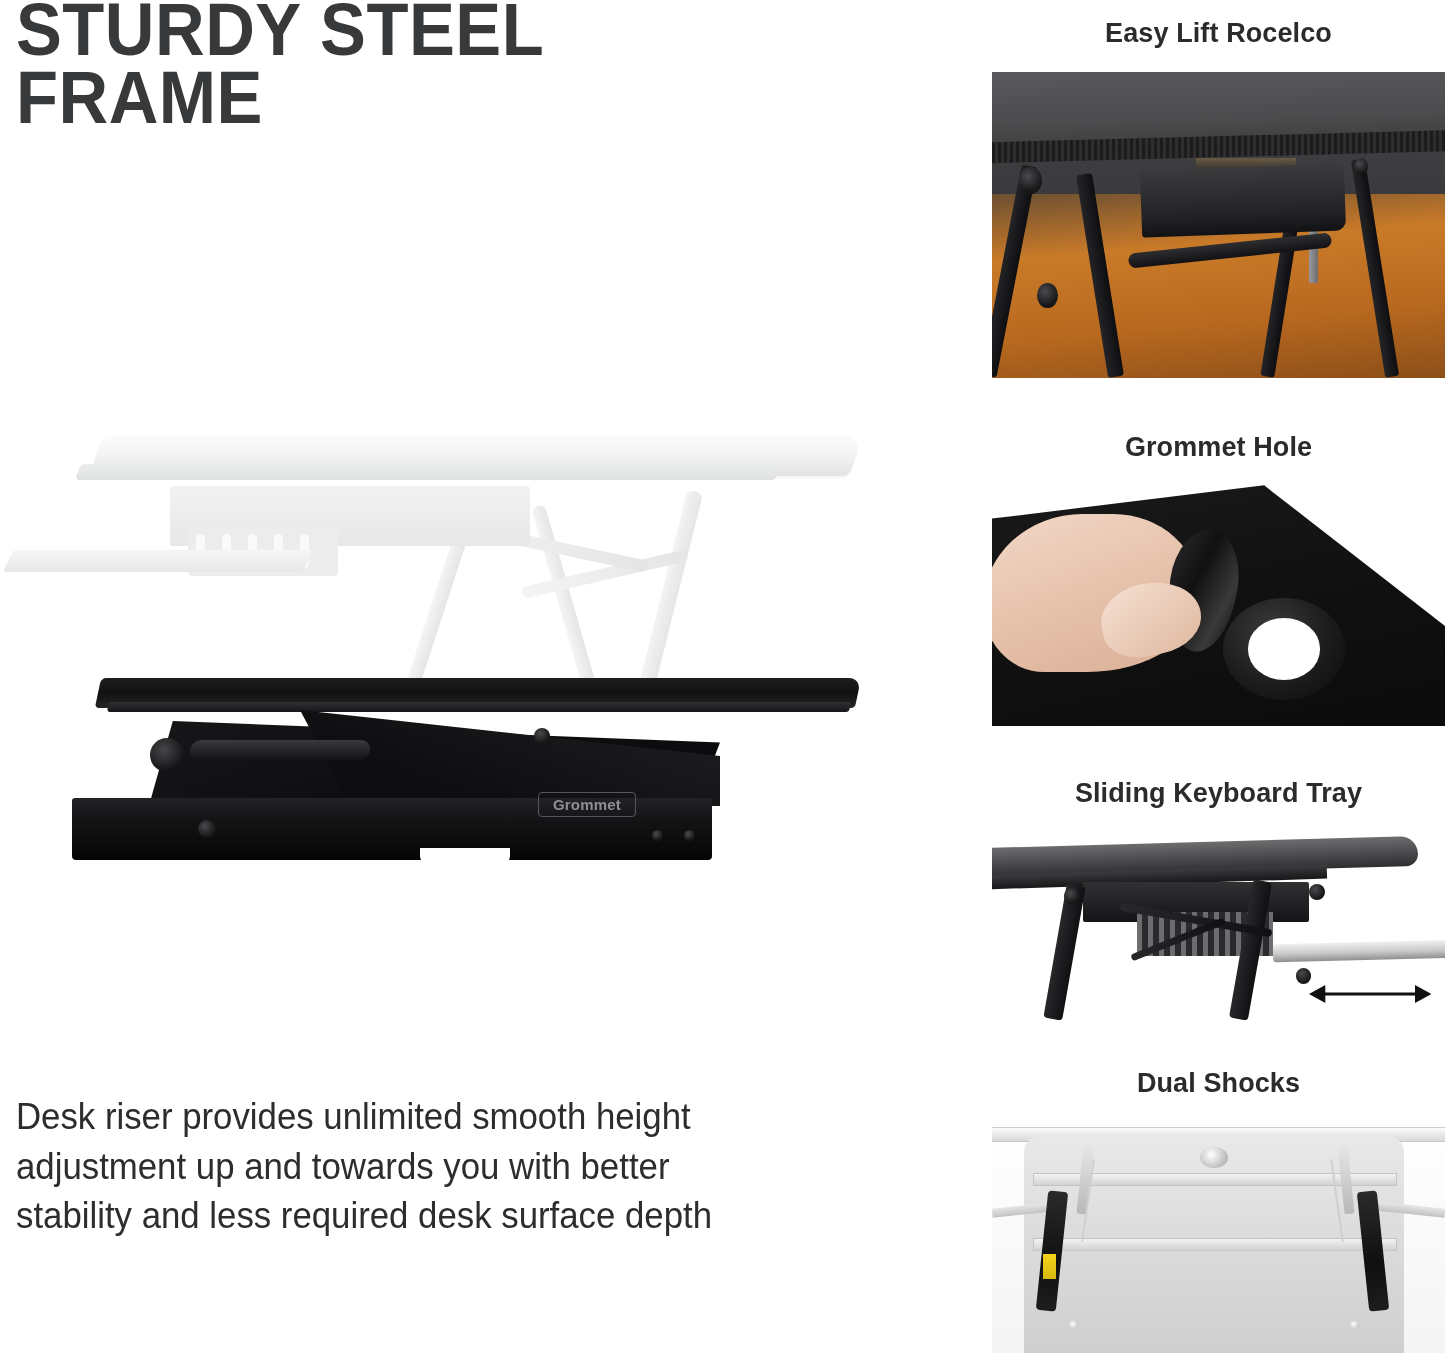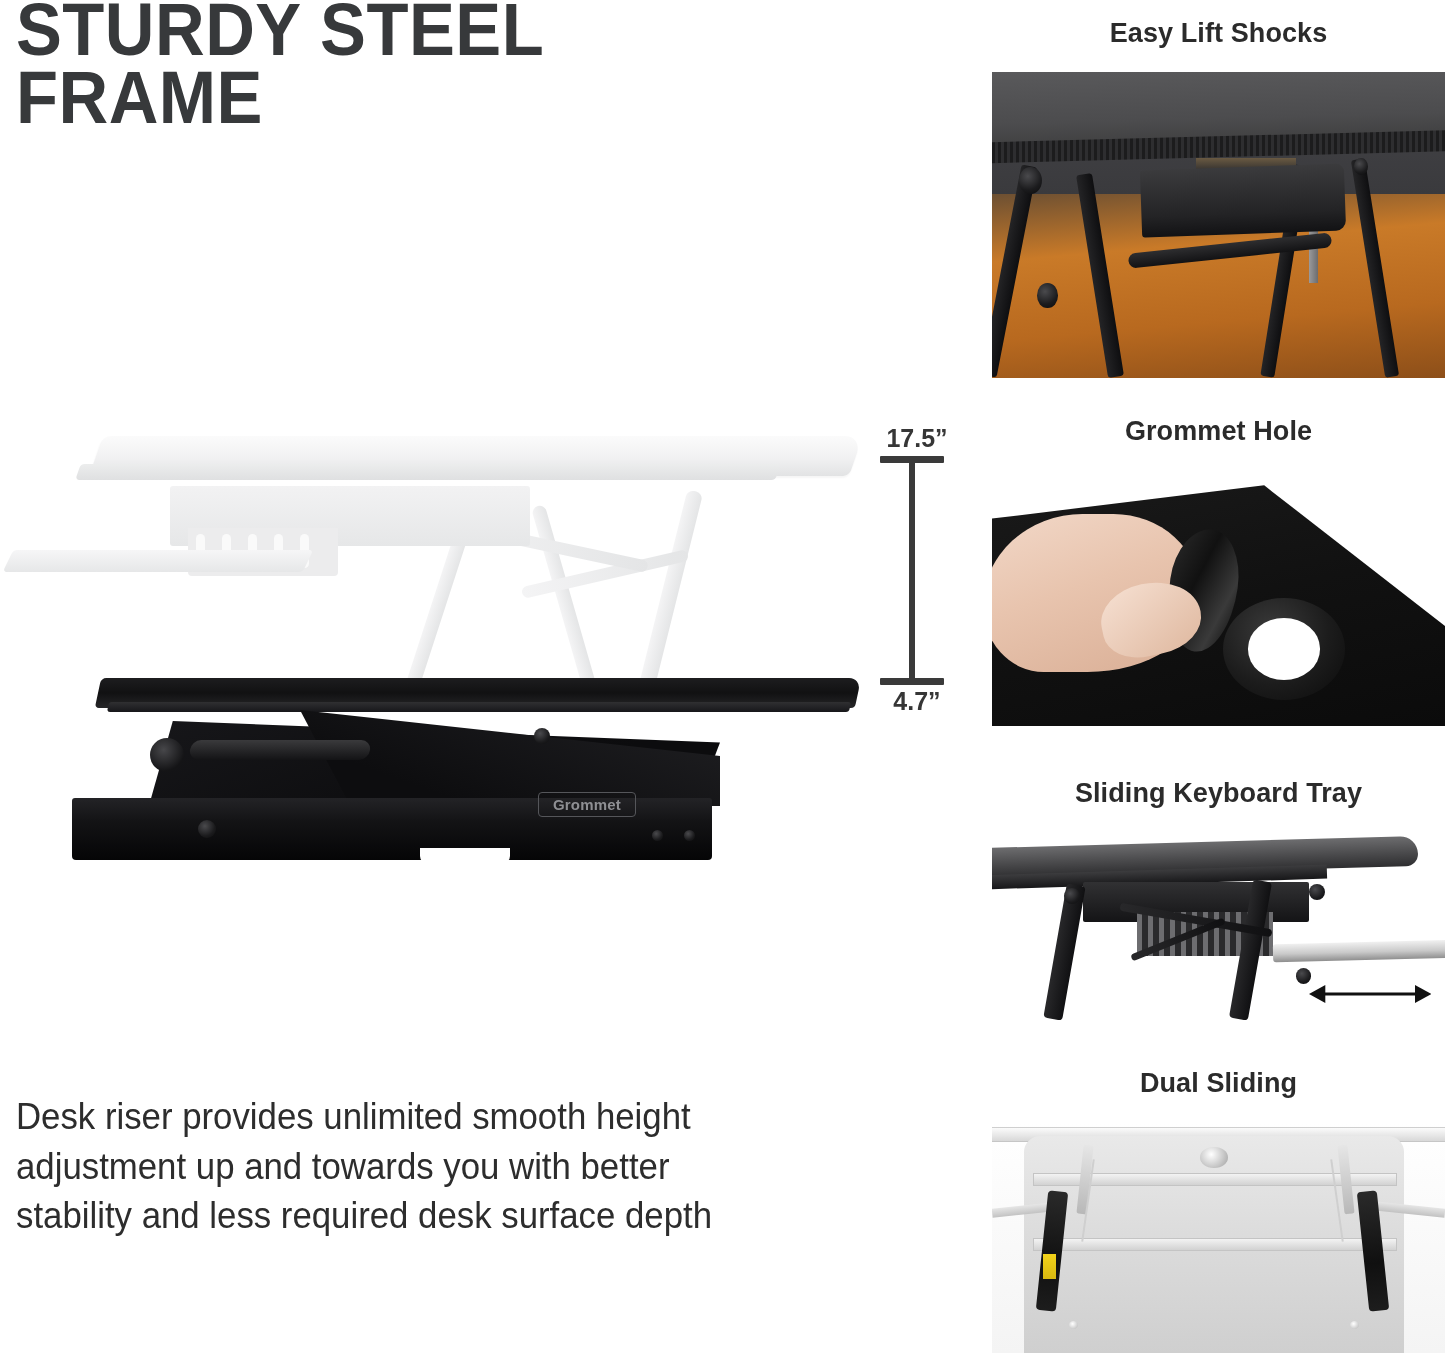--- a/index.html
+++ b/index.html
@@ -457,53 +457,46 @@
     <div class="solid" id="black-base"></div>
     <div class="solid" id="black-base-notch"></div>
     <div class="screw" style="left:198px; top:402px; width:18px; height:18px;"></div>
     <div class="screw" style="left:534px; top:310px; width:16px; height:16px;"></div>
     <div class="screw" style="left:652px; top:412px; width:11px; height:11px;"></div>
     <div class="screw" style="left:684px; top:412px; width:11px; height:11px;"></div>
   </div>
 
   <div id="rocelco-badge">Grommet</div>
 
-  <div id="dimension">
-    <div id="dim-top-label">17.5”</div>
-    <div class="dim-cap" id="dim-cap-top"></div>
-    <div id="dim-stem"></div>
-    <div class="dim-cap" id="dim-cap-bottom"></div>
-    <div id="dim-bottom-label">4.7”</div>
-  </div>
 
   <div id="description">Desk riser provides unlimited smooth height adjustment up and towards you with better stability and less required desk surface depth</div>
 
   <div class="feature" style="left:992px; top:18px; width:453px; height:360px;">
-    <div class="feature-title" style="top:0;">Easy Lift Shocks</div>
+    <div class="feature-title" style="top:0;">Easy Lift Rocelco</div>
   </div>
   <div class="feature-photo" id="photo1">
     <div id="p1-floor"></div>
     <div id="p1-floor-dark"></div>
     <div class="p1-leg" style="left:2%; top:30%; width:3.5%; height:70%; transform:rotate(11deg);"></div>
     <div class="p1-leg" style="left:22%; top:33%; width:3.5%; height:67%; transform:rotate(-9deg);"></div>
     <div class="p1-leg" style="left:63%; top:30%; width:3.2%; height:70%; transform:rotate(9deg);"></div>
     <div class="p1-leg" style="left:83%; top:28%; width:3.2%; height:72%; transform:rotate(-9deg);"></div>
     <div id="p1-chairleg"></div>
     <div id="p1-bar"></div>
     <div id="p1-desktop"></div>
     <div id="p1-desktop-edge"></div>
     <div id="p1-handle-lip"></div>
     <div id="p1-handle"></div>
     <div class="screw" style="left:6%; top:31%; width:5%; height:9%;"></div>
     <div class="screw" style="left:10%; top:69%; width:4.5%; height:8%;"></div>
     <div class="screw" style="left:80%; top:28%; width:3%; height:5.5%;"></div>
   </div>
 
   <div class="feature" style="left:992px; top:416px; width:453px; height:310px;">
-    <div class="feature-title" style="top:0;">Grommet Hole</div>
+    <div class="feature-title" style="top:16px;">Grommet Hole</div>
   </div>
   <div class="feature-photo" id="photo2">
     <div id="p2-desk"></div>
     <div id="p2-hole-outer"></div>
     <div id="p2-hole-inner"></div>
     <div id="p2-hand"></div>
     <div id="p2-cap"></div>
     <div id="p2-thumb"></div>
   </div>
 
@@ -526,21 +519,21 @@
     <div id="p3-arrow">
       <svg viewBox="0 0 120 28" width="100%" height="100%" preserveAspectRatio="none">
         <line x1="10" y1="14" x2="110" y2="14" stroke="#111111" stroke-width="3"></line>
         <polygon points="0,14 16,5 16,23" fill="#111111"></polygon>
         <polygon points="120,14 104,5 104,23" fill="#111111"></polygon>
       </svg>
     </div>
   </div>
 
   <div class="feature" style="left:992px; top:1068px; width:453px; height:285px;">
-    <div class="feature-title" style="top:0;">Dual Sliding</div>
+    <div class="feature-title" style="top:0;">Dual Shocks</div>
   </div>
   <div class="feature-photo" id="photo4">
     <div id="p4-bg"></div>
     <div id="p4-frame-top"></div>
     <div id="p4-panel"></div>
     <div class="p4-crossbar" style="top:22%;"></div>
     <div class="p4-crossbar" style="top:50%;"></div>
     <div id="p4-hole"></div>
     <div class="p4-scissor" style="left:0%; top:36%; width:16%; transform:rotate(-6deg);"></div>
     <div class="p4-scissor" style="left:84%; top:36%; width:16%; transform:rotate(6deg);"></div>

